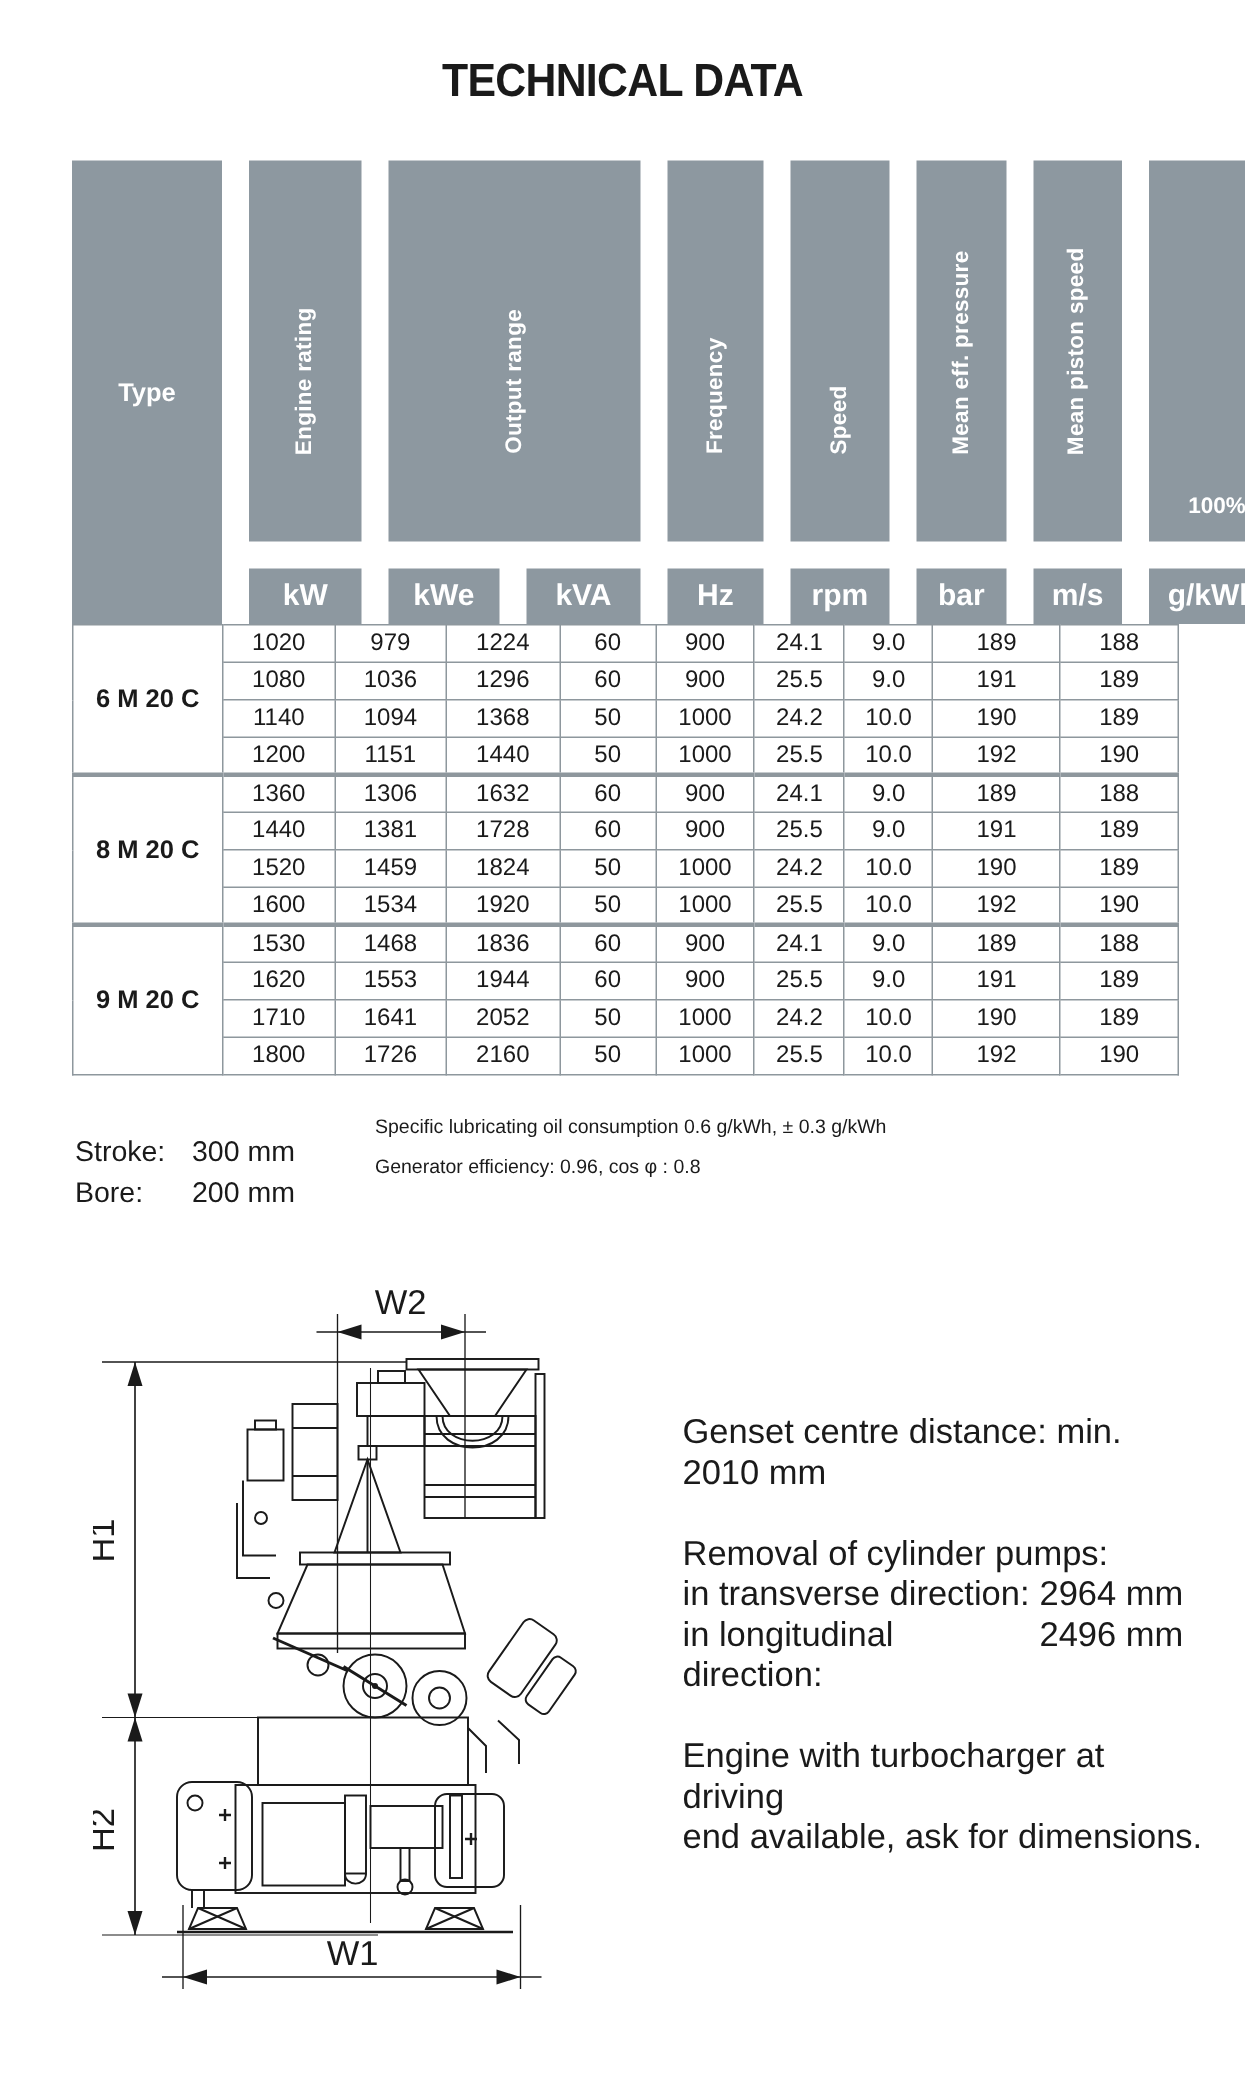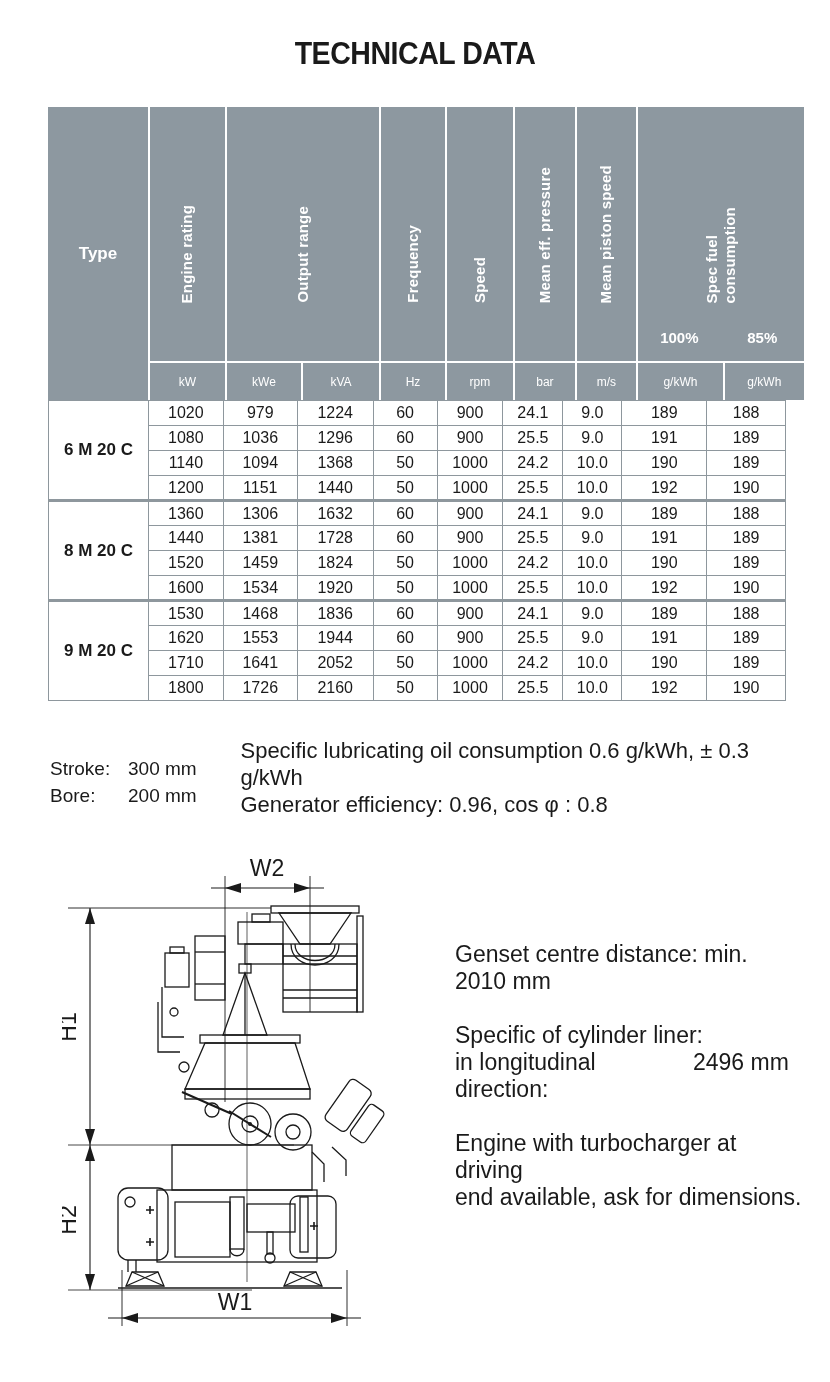--- a/index.html
+++ b/index.html
@@ -18,50 +18,50 @@
     transform:scaleX(0.92);
   }
 
   
   .datatable { position:absolute; left:48px; top:107px; width:738px; }
 
   .hdr-grid {
     display:grid;
     grid-template-columns:13.55% 10.16% 10.03% 10.30% 8.67% 8.94% 8.13% 8.00% 11.52% 10.67%;
     grid-template-rows:254px 37px;
-    gap:2px; background:#fff;
+    gap:18px; background:#fff;
   }
   .hcell { background:#8D98A0; color:#fff; position:relative; }
   .type-cell { grid-row:1/3; display:flex; align-items:center; justify-content:center;
     font-weight:bold; font-size:17px; }
   .tall { display:flex; align-items:flex-end; justify-content:center; padding-bottom:58px; }
   .vlabel {
     writing-mode:vertical-rl; transform:rotate(180deg);
     font-weight:bold; font-size:15px; line-height:18px; letter-spacing:0.2px;
     text-align:left; white-space:pre-line;
   }
   .pct-row { position:absolute; left:0; right:0; bottom:15px; display:flex; }
   .pct { flex:1; text-align:center; font-weight:bold; font-size:15px; color:#fff; }
   .unit { display:flex; align-items:center; justify-content:center;
-    font-weight:normal; font-size:12px; }
+    font-weight:bold; font-size:20px; }
 
   table.body-table { width:100%; border-collapse:collapse; table-layout:fixed; margin-top:0; }
   table.body-table td, table.body-table th {
     border:1px solid #8E979D; text-align:center; font-size:16px;
     height:25px; padding:0; font-weight:normal; background:#fff;
   }
   table.body-table th.engine-type { font-weight:bold; font-size:17px; }
   table.body-table tr.group-sep td, table.body-table tr.group-sep th { border-top:3px solid #8E979D; }
 
   
   .specs { position:absolute; left:50px; top:737px; width:740px; display:flex; }
   .specs .pairs { width:200px;margin-top:18px; }
   .pair-row { display:flex; font-size:19px; line-height:27px; }
   .pair-row .lbl { width:78px; }
-  .notes { font-size:22px; line-height:27px; }
+  .notes { font-size:13px; line-height:27px; }
 
   
   .drawing { position:absolute; left:62px; top:852px; width:360px; height:480px; }
   .draw-notes { position:absolute; left:455px; top:941px; width:350px; font-size:23px; line-height:27px; }
   .dn-block { margin-bottom:27px; }
   .liner-row { display:flex; }
   .liner-row .llbl { width:238px; }
 
   .t { } 
 </style>
@@ -391,21 +391,25 @@
     <line x1="96" y1="420" x2="64" y2="434"></line>
     <polygon points="228,420 254,420 260,434 222,434"></polygon>
     <line x1="228" y1="420" x2="260" y2="434"></line>
     <line x1="254" y1="420" x2="222" y2="434"></line>
     <line x1="56" y1="436" x2="280" y2="436" stroke-width="1.6"></line>
   </svg>
 
   <div class="draw-notes">
     <div class="dn-block t">Genset centre distance: min. 2010 mm</div>
     <div class="dn-block">
-      <div class="t">Specific of cylinder liner:</div>
+      <div class="t">Removal of cylinder pumps:</div>
+      <div class="liner-row">
+        <span class="llbl t">in transverse direction:</span>
+        <span class="t">2964 mm</span>
+      </div>
       <div class="liner-row">
         <span class="llbl t">in longitudinal direction:</span>
         <span class="t">2496 mm</span>
       </div>
     </div>
     <div class="dn-block">
       <div class="t">Engine with turbocharger at driving</div>
       <div class="t">end available, ask for dimensions.</div>
     </div>
   </div>

